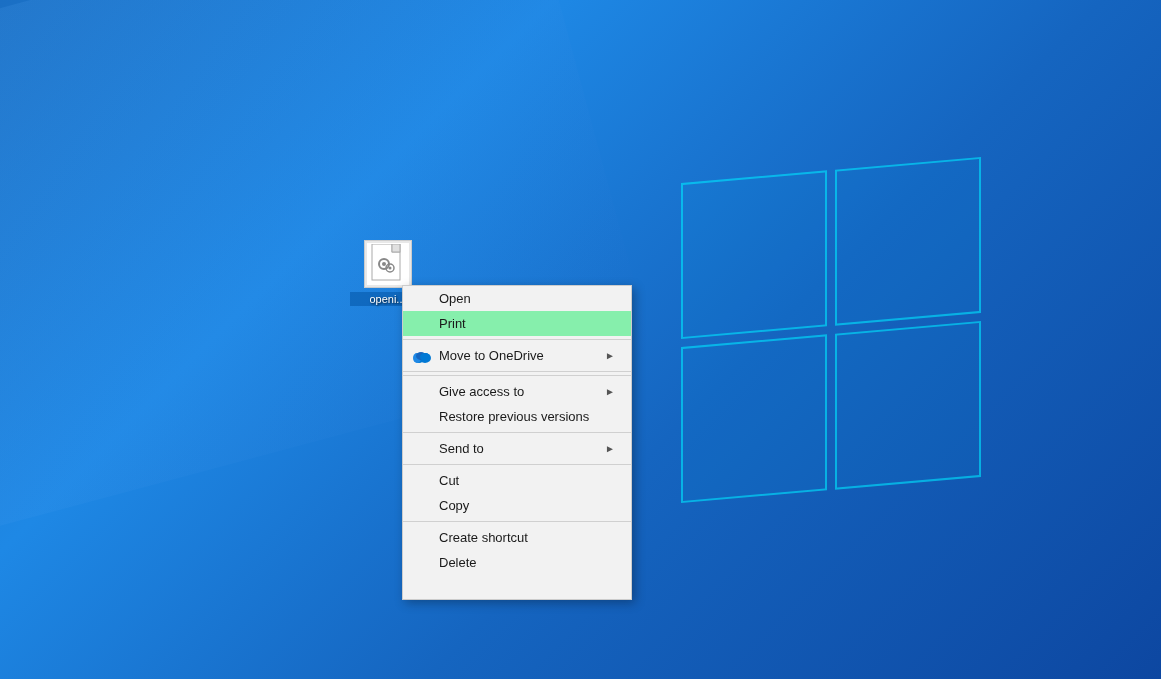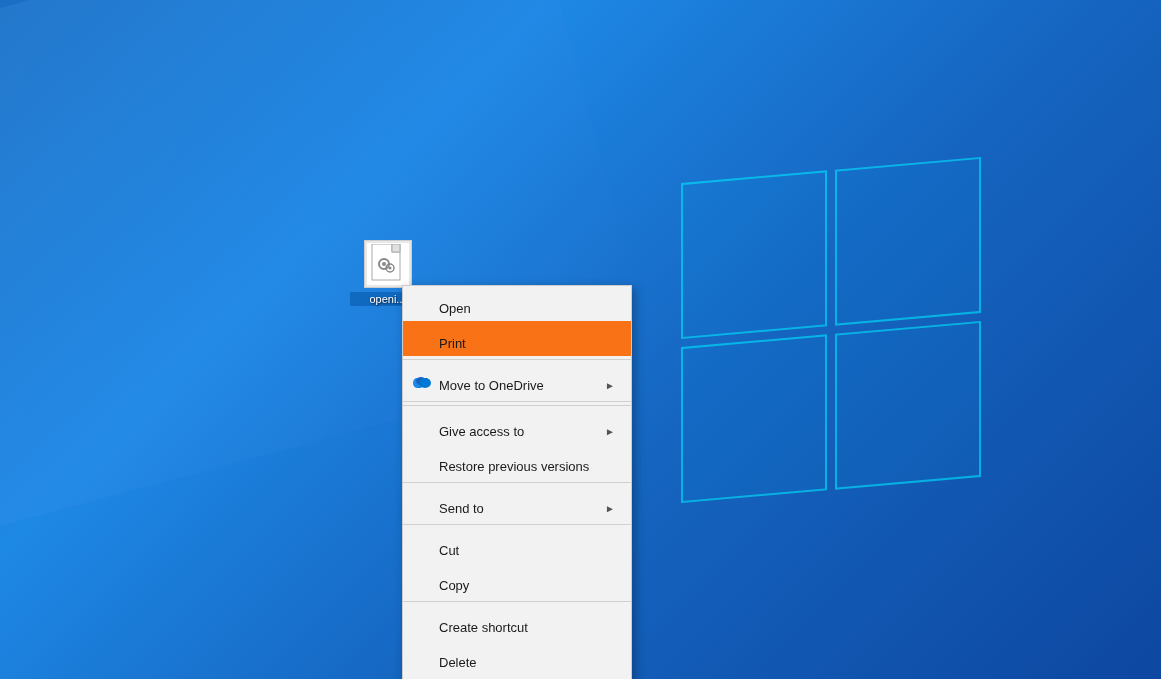--- a/index.html
+++ b/index.html
@@ -107,21 +107,21 @@
       top: 285px;
       left: 402px;
       width: 230px;
       background: #f2f2f2;
       border: 1px solid #ccc;
       box-shadow: 3px 3px 10px rgba(0,0,0,0.3);
       z-index: 1000;
     }
 
     .menu-item {
-      padding: 15px 16px 5px 36px;
+      padding: 5px 16px 5px 36px;
       cursor: pointer;
       position: relative;
       color: #1a1a1a;
       display: flex;
       align-items: center;
       justify-content: space-between;
       min-height: 24px;
     }
 
     .menu-item.hovered {
@@ -193,21 +193,21 @@
     <div class="desktop-icon-label">openi...</div>
   </div>
 
   <div class="context-menu">
 
     <div class="menu-item">
       <span class="menu-item-text">Open</span>
     </div>
 
 
-    <div class="menu-item hovered" style="background:#f97316;">
+    <div class="menu-item hovered" style="background:#86efac;">
       <span class="menu-item-text">Print</span>
     </div>
 
     <div class="menu-separator"></div>
 
 
     <div class="menu-item has-icon">
       <span class="menu-item-icon">
         <svg width="20" height="14" viewBox="0 0 20 14">
           <ellipse cx="14" cy="9" rx="6" ry="5" fill="#0078d4"></ellipse>

